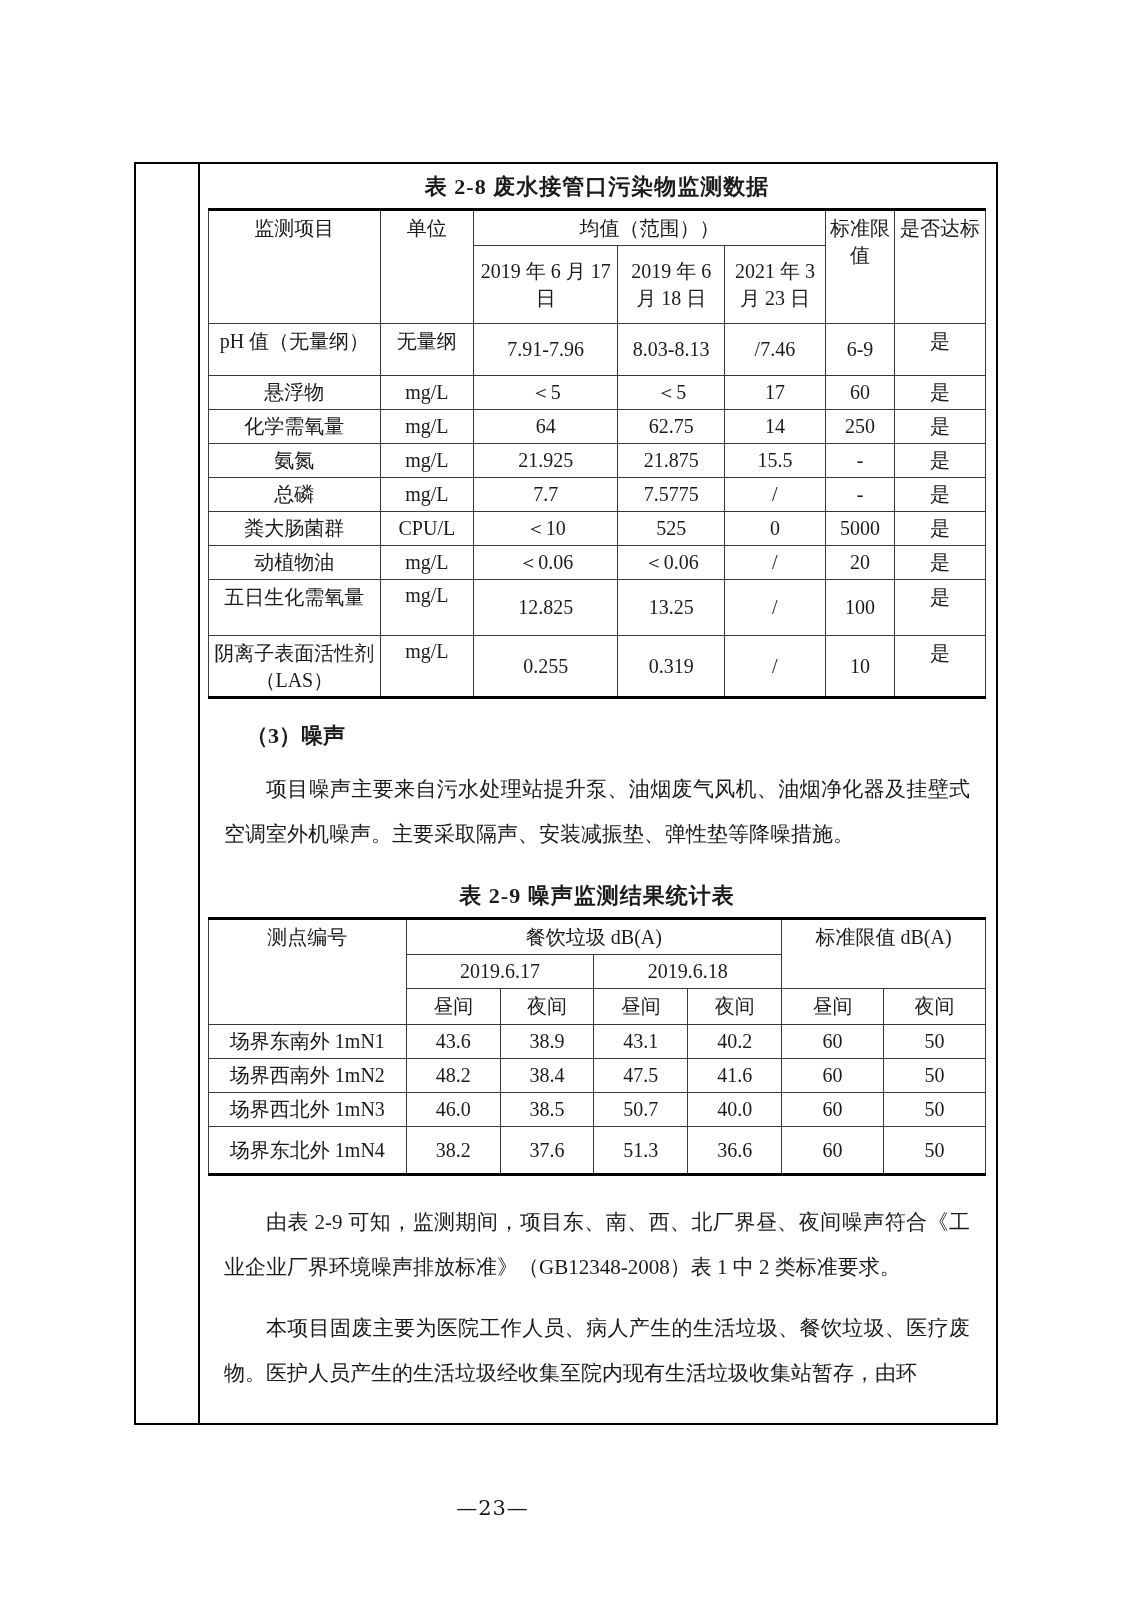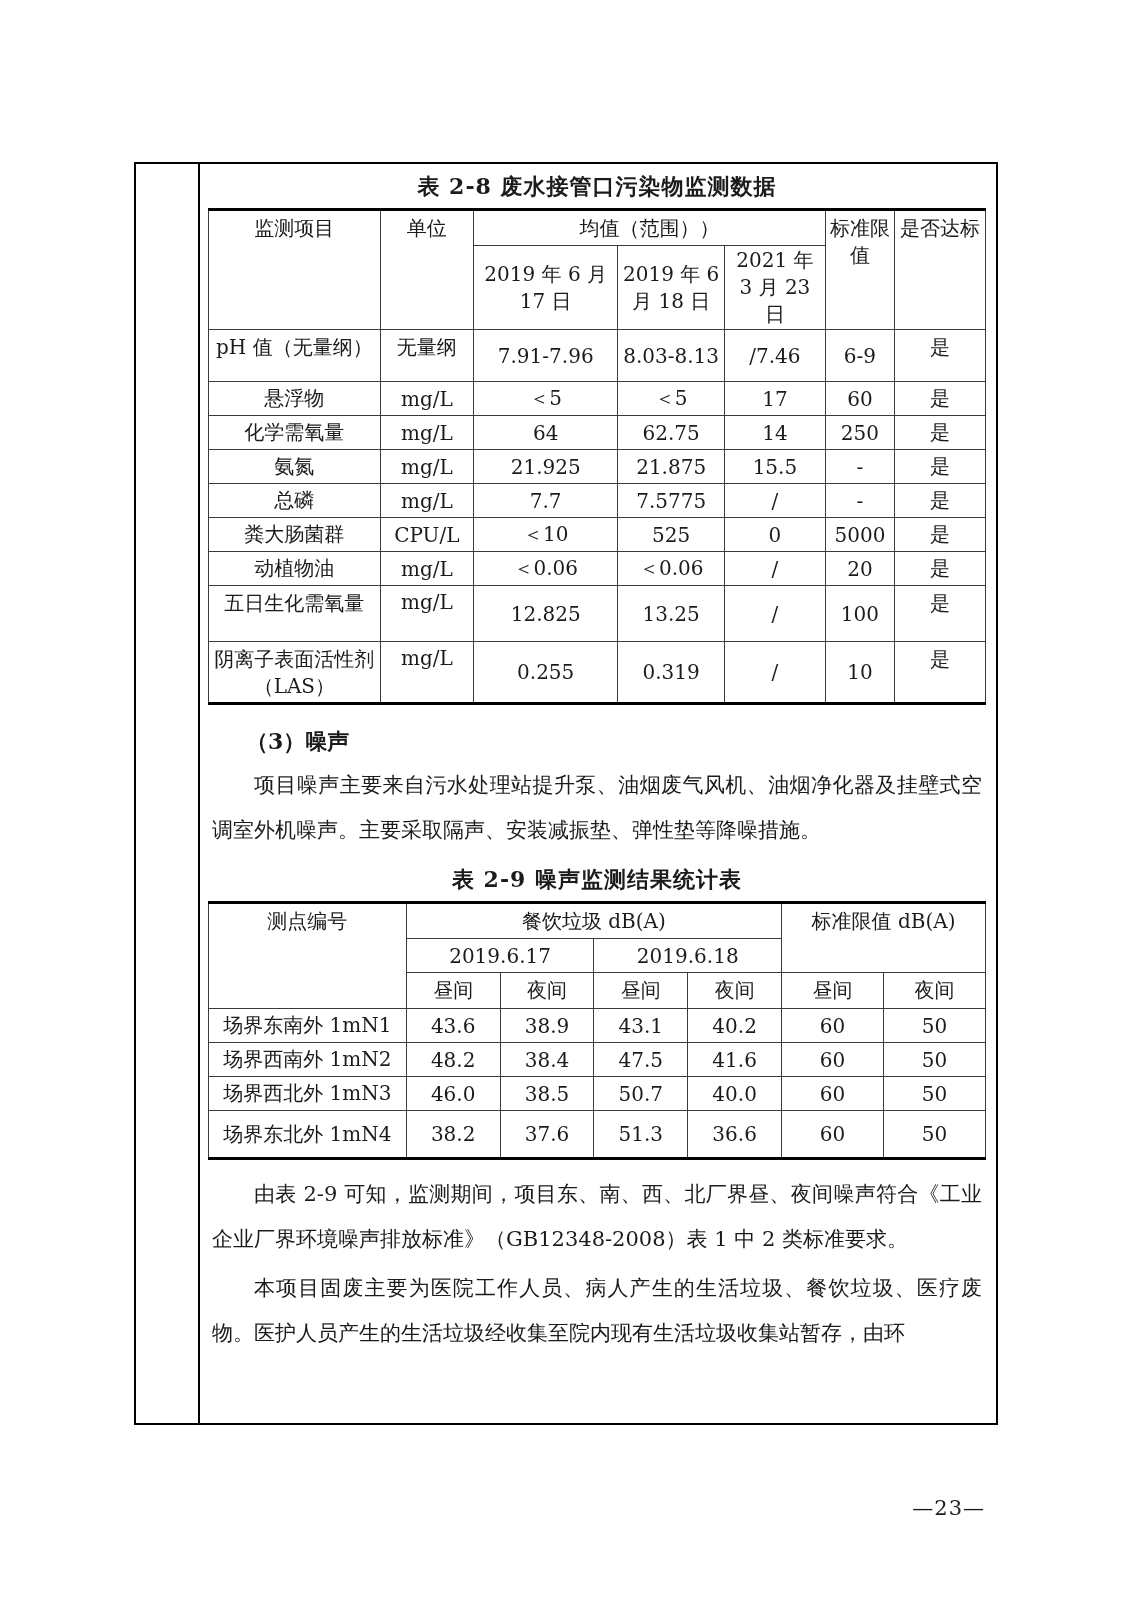--- a/index.html
+++ b/index.html
@@ -4,21 +4,21 @@
 <style>
   * { box-sizing: border-box; }
   html,body { margin:0; padding:0; }
   body {
     width:1131px; height:1600px; position:relative;
     background:#ffffff; color:#1b1b1b;
     font-family:"DejaVu Serif","Liberation Serif",serif;
   }
   .frame {
     position:absolute; left:134px; top:162px; width:864px; height:1263px;
-    border:2px solid #000; display:flex;
+    border:2px solid #000; display:flex;font-family:Liberation Serif, serif;
   }
   .side-col { width:64px; border-right:2px solid #000; flex:none; }
   .content { flex:1; padding:4px 10px 0 8px; overflow:hidden; }
 
   .tbl-title { text-align:center; font-weight:bold; font-size:22px; padding:4px 0 6px 0; letter-spacing:1px; }
 
   table { border-collapse:collapse; width:100%; table-layout:fixed;padding-left:36px; }
   td { border:1px solid #3a3a3a; text-align:center; vertical-align:middle;
        font-size:20px; padding:1px 3px; word-break:break-word; }
   tr.first-row td { border-top:3px solid #000; }
@@ -28,25 +28,25 @@
   
   .t28 col.c-item{width:22.1%} .t28 col.c-unit{width:12%}
   .t28 col.c-d1{width:18.6%} .t28 col.c-d2{width:13.7%} .t28 col.c-d3{width:13%}
   .t28 col.c-std{width:8.9%} .t28 col.c-pass{width:11.7%}
 
   
   .t29 col.c-point{width:25.5%}
   .t29 col.c-r{width:12.1%}
   .t29 col.c-s{width:13.15%}
 
-  .para { font-size:21px; line-height:45px; text-align:justify; text-indent:2em; margin:4px; }
+  .para { font-size:21px; line-height:45px; text-align:justify; text-indent:2em; margin:16px; }
   .heading { font-size:22px; font-weight:bold; margin:22px 0 6px 0; padding-left:38px; }
   .section-gap { height:8px; }
 
-  .page-num { position:absolute; left:0; top:1496px; width:985px; text-align:right;
+  .page-num { position:absolute; left:0; top:1496px; width:985px; text-align:center;
               font-size:21px; letter-spacing:1px; }
 </style>
 </head>
 <body>
 
 <div class="frame">
   <div class="side-col"></div>
   <div class="content">
 
     <div class="tbl-title">表 2-8 废水接管口污染物监测数据</div>

